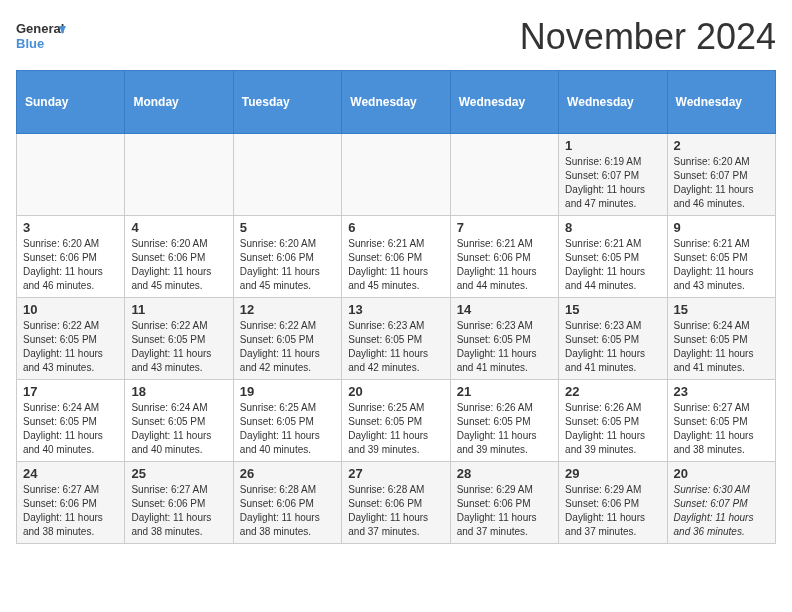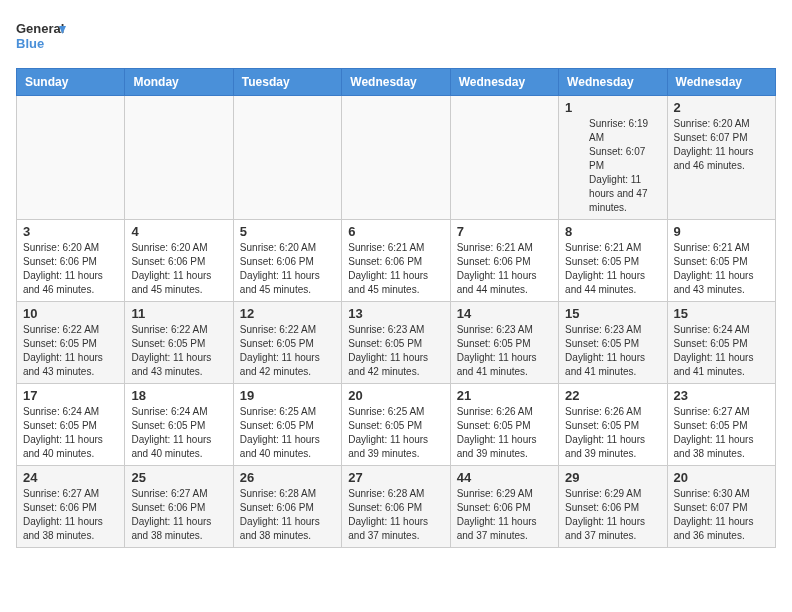--- a/index.html
+++ b/index.html
@@ -35,21 +35,21 @@
     }
     table {
       width: 100%;
       border-collapse: collapse;
       font-size: 11px;
     }
     thead tr th {
       background: #4a90d9;
       color: #fff;
       text-align: left;
-      padding: 6px 8px;
+      padding: 24px 8px;
       font-size: 12px;
       font-weight: bold;
       border: 1px solid #3a7bc8;
     }
     tbody tr td {
       border: 1px solid #ccc;
       vertical-align: top;
       padding: 4px 6px;
       width: 107px;
       height: 80px;
@@ -80,20 +80,21 @@
 
 <div class="header">
   <div class="logo">
     <svg width="50" height="40" viewBox="0 0 50 40">
       <text x="0" y="17" font-size="13" font-weight="bold" font-family="Arial" fill="#333">General</text>
       <text x="0" y="32" font-size="13" font-weight="bold" font-family="Arial" fill="#4a90d9">Blue</text>
       <polygon points="43,10 50,10 46.5,18" fill="#4a90d9"></polygon>
     </svg>
   </div>
   <div class="title-area">
+    <div class="month-title">November 2024</div>
   </div>
 </div>
 
 <table>
   <thead>
     <tr>
         <th>Sunday</th>
         <th>Monday</th>
         <th>Tuesday</th>
         <th>Wednesday</th>
@@ -104,21 +105,21 @@
   </thead>
   <tbody id="calendar-body">
       <tr>
         <td class="empty-cell"></td>
         <td class="empty-cell"></td>
         <td class="empty-cell"></td>
         <td class="empty-cell"></td>
         <td class="empty-cell"></td>
         <td>
           <div class="day-num">1</div>
-          <div class="day-info" style="white-space: pre-line; margin-left: 24px;">Sunrise: 6:19 AM
+          <div class="day-info" style="white-space: pre-line;">Sunrise: 6:19 AM
 Sunset: 6:07 PM
 Daylight: 11 hours and 47 minutes.</div>
         </td>
         <td>
           <div class="day-num">2</div>
           <div class="day-info" style="white-space: pre-line;">Sunrise: 6:20 AM
 Sunset: 6:07 PM
 Daylight: 11 hours and 46 minutes.</div>
         </td>
       </tr>
@@ -273,32 +274,32 @@
 Sunset: 6:06 PM
 Daylight: 11 hours and 38 minutes.</div>
         </td>
         <td>
           <div class="day-num">27</div>
           <div class="day-info" style="white-space: pre-line;">Sunrise: 6:28 AM
 Sunset: 6:06 PM
 Daylight: 11 hours and 37 minutes.</div>
         </td>
         <td>
-          <div class="day-num">44</div>
+          <div class="day-num">28</div>
           <div class="day-info" style="white-space: pre-line;">Sunrise: 6:29 AM
 Sunset: 6:06 PM
 Daylight: 11 hours and 37 minutes.</div>
         </td>
         <td>
           <div class="day-num">29</div>
           <div class="day-info" style="white-space: pre-line;">Sunrise: 6:29 AM
 Sunset: 6:06 PM
 Daylight: 11 hours and 37 minutes.</div>
         </td>
         <td>
           <div class="day-num">20</div>
-          <div class="day-info" style="white-space: pre-line;">Sunrise: 6:30 AM
+          <div class="day-info" style="white-space: pre-line; font-style: italic;">Sunrise: 6:30 AM
 Sunset: 6:07 PM
 Daylight: 11 hours and 36 minutes.</div>
         </td>
       </tr>
     </tbody>
 </table>
 
 </body></html>

